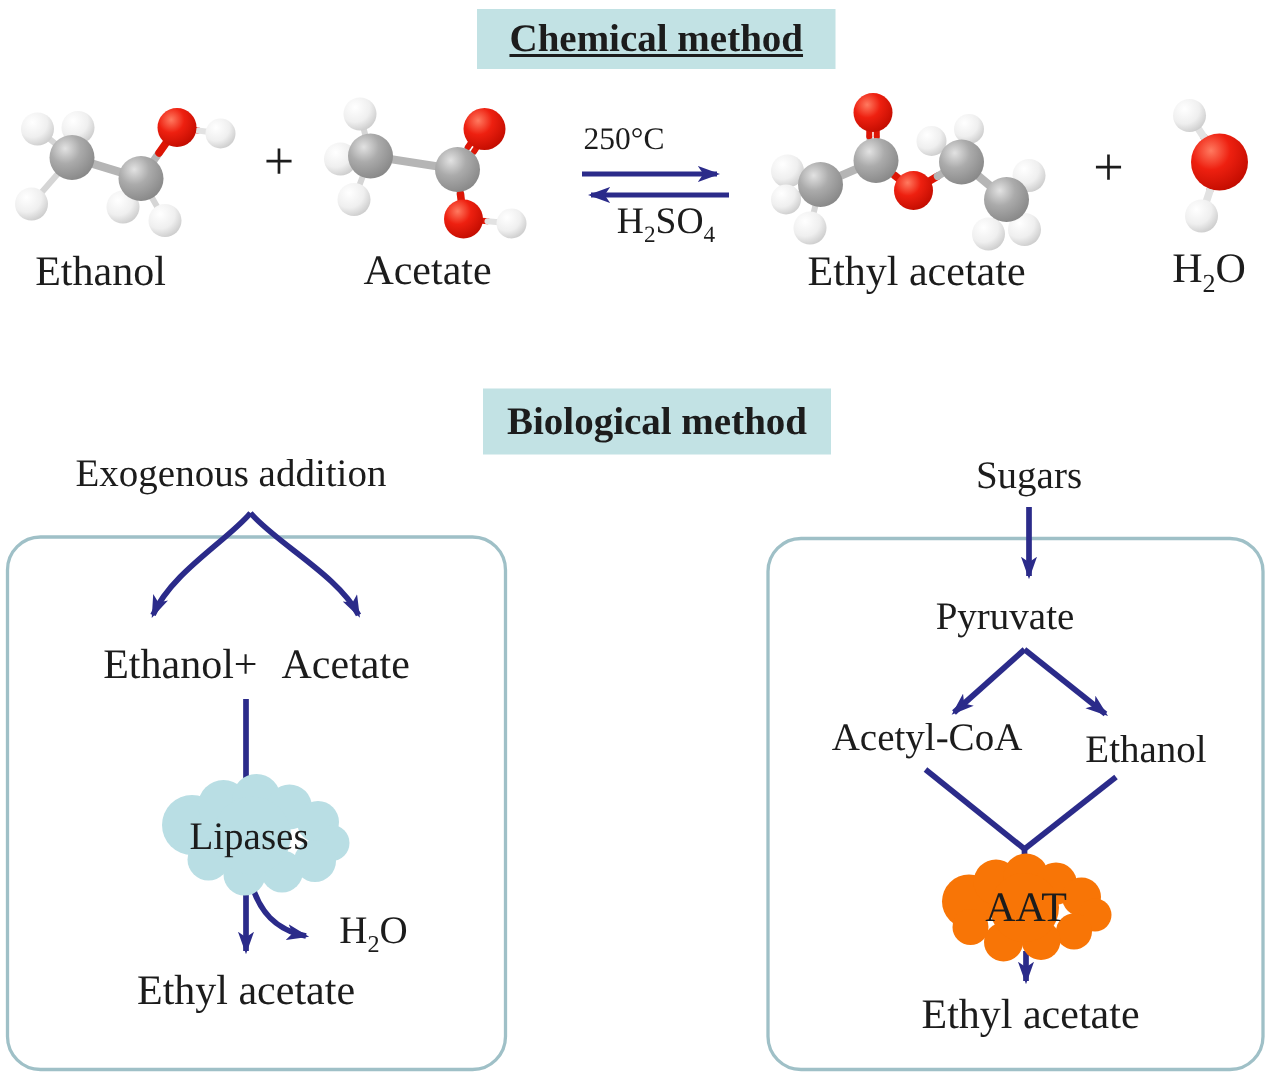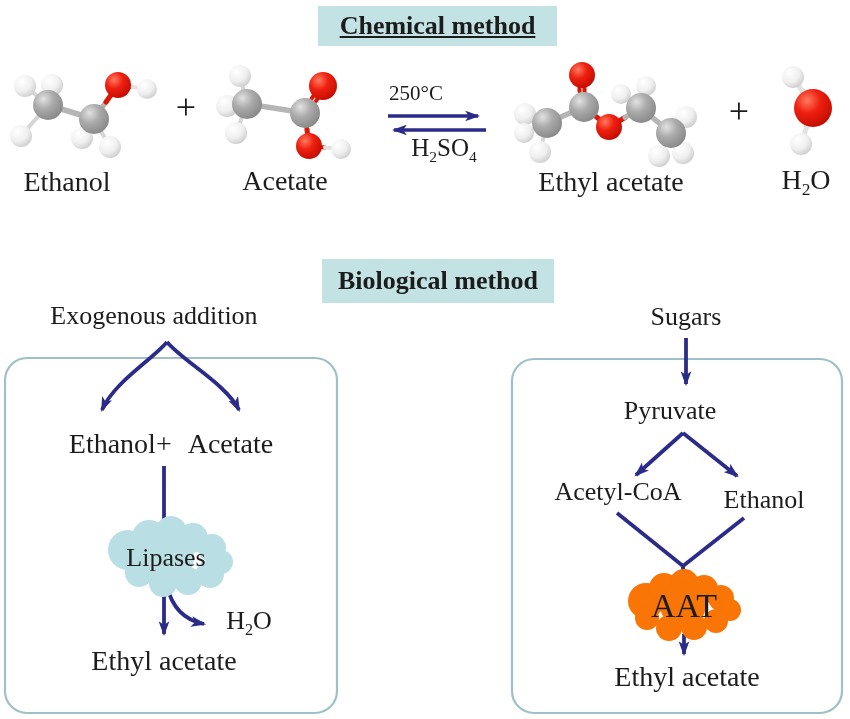--- a/index.html
+++ b/index.html
@@ -216,16 +216,16 @@
   <div class="lbl" style="left:166px;top:558px;font-size:26px;">Lipases</div>
   <div class="lbl bold" style="left:249px;top:623px;font-size:26px;">
     <span>H</span><sub>2</sub><span>O</span>
   </div>
   <div class="lbl bold" style="left:164px;top:661px;font-size:28px;">Ethyl acetate</div>
 
   <div class="lbl" style="left:686px;top:317px;font-size:26px;">Sugars</div>
   <div class="lbl" style="left:670px;top:411px;font-size:26px;">Pyruvate</div>
   <div class="lbl bold" style="left:618px;top:492px;font-size:26px;">Acetyl-CoA</div>
   <div class="lbl bold" style="left:764px;top:500px;font-size:26px;">Ethanol</div>
-  <div class="lbl" style="left:684px;top:606px;font-size:34px;">AAT</div>
+  <div class="lbl" style="left:684px;top:606px;font-size:28px;">AAT</div>
   <div class="lbl bold" style="left:687px;top:677px;font-size:28px;">Ethyl acetate</div>
 
 </div>
 
 </body></html>

